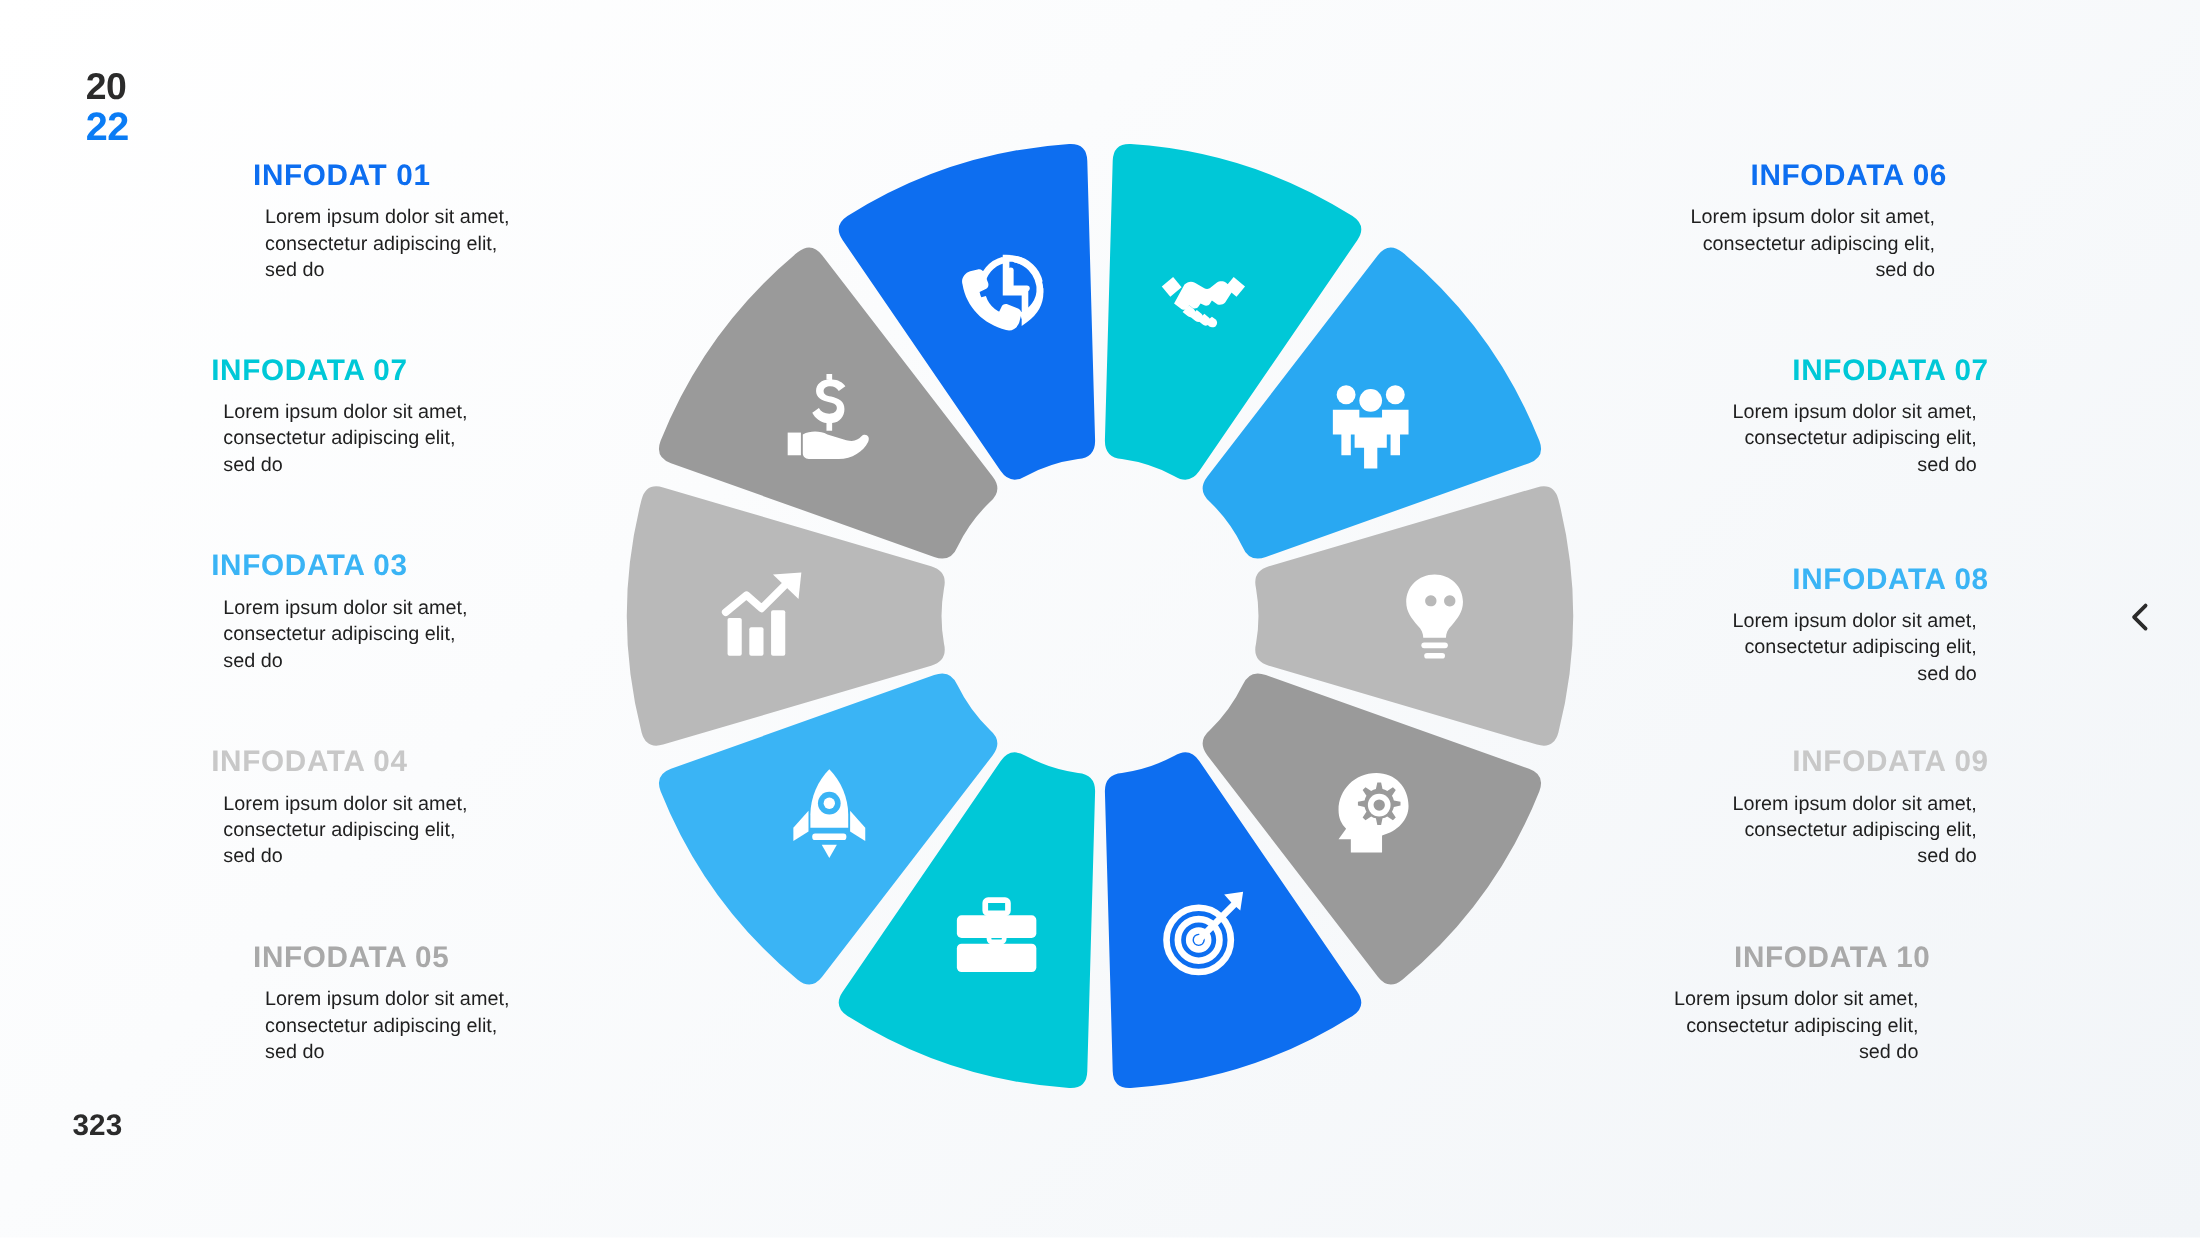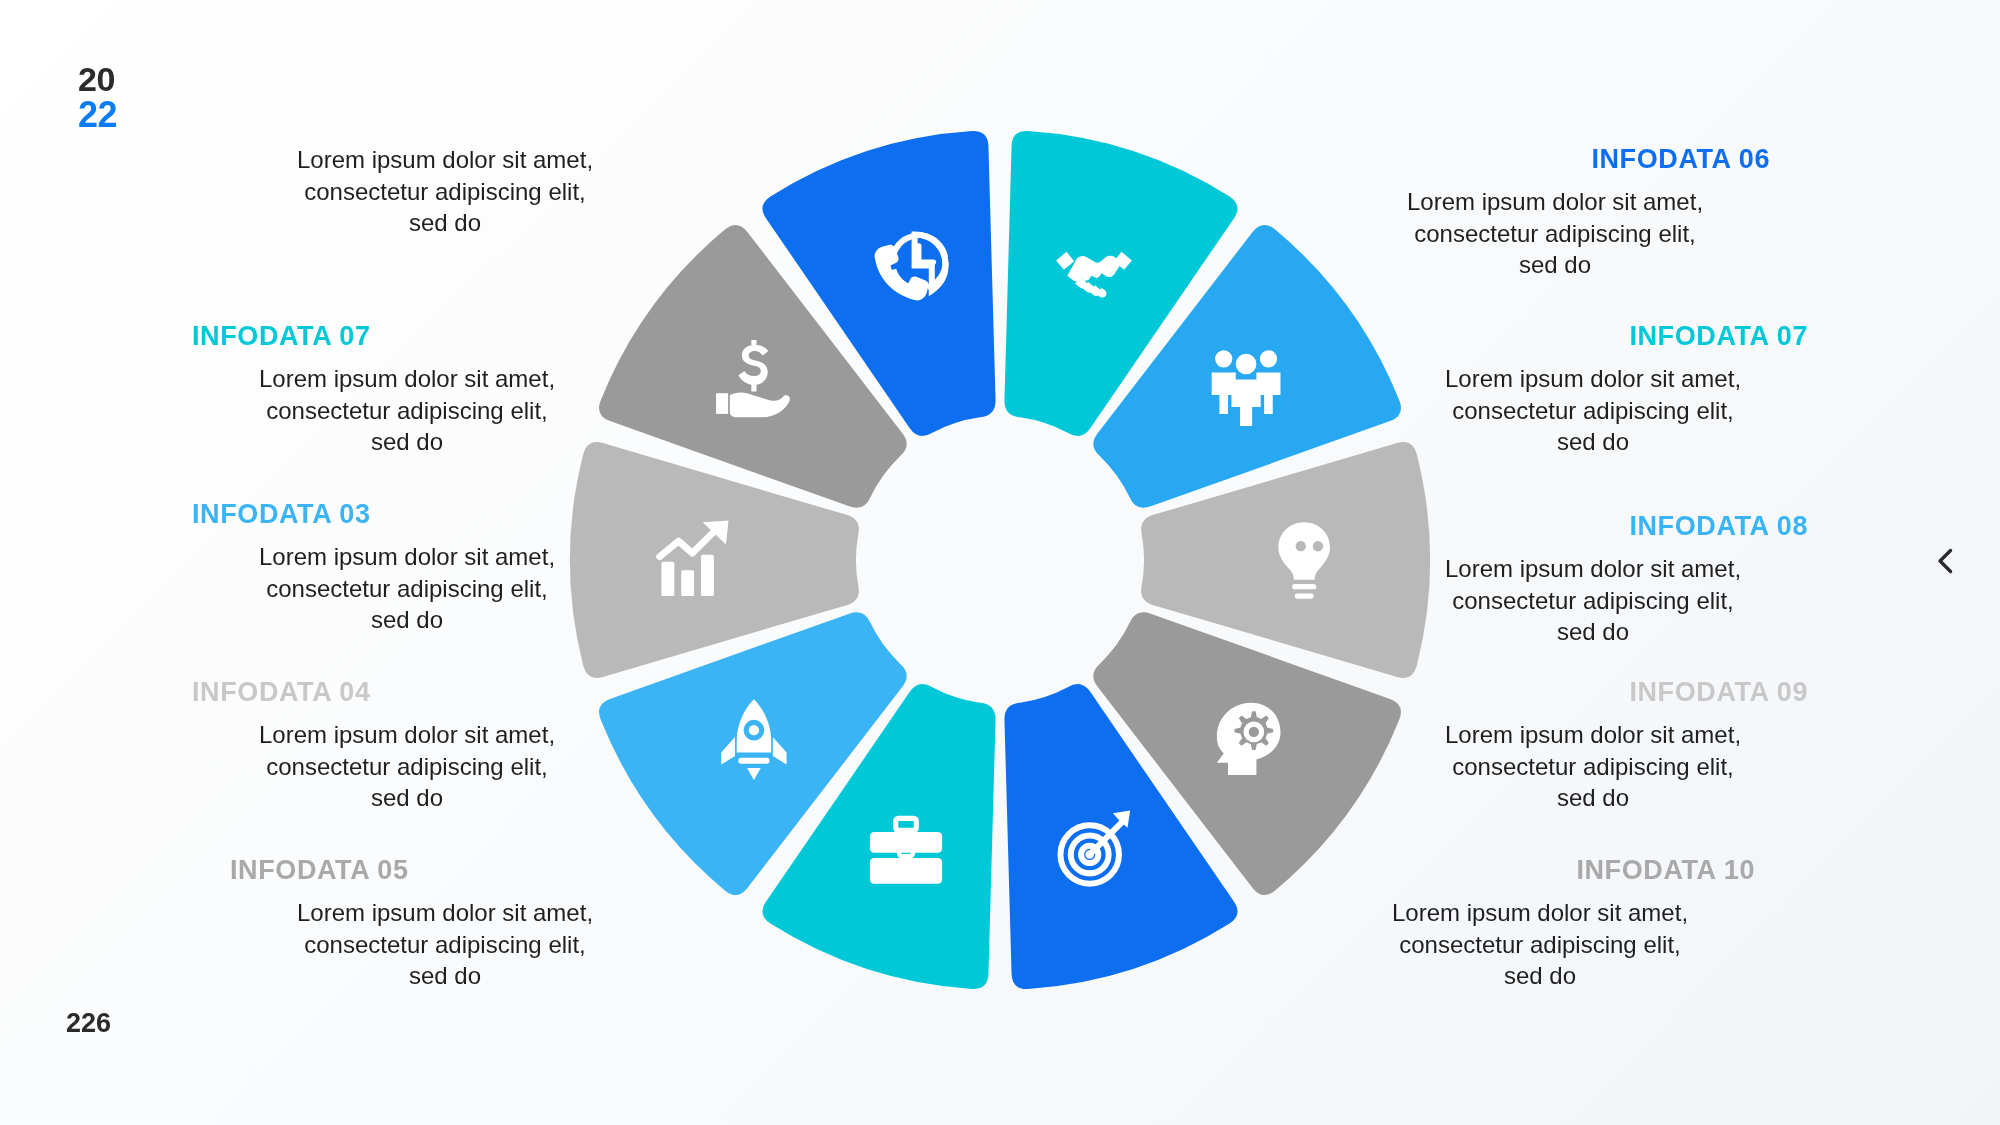--- a/index.html
+++ b/index.html
@@ -23,21 +23,21 @@
   #nav-prev{position:absolute;right:24px;top:531px;width:60px;height:60px;
             display:flex;align-items:center;justify-content:center;cursor:pointer;}
 
   
   .col{position:absolute;top:0;width:430px;}
   #col-left{left:170px;text-align:left;}
   #col-right{right:170px;text-align:right;}
 
   .entry{position:absolute;width:430px;}
   .entry .title{font-size:27px;font-weight:bold;letter-spacing:0.6px;margin:0 0 11px 0;white-space:nowrap;}
-  .entry .body{font-size:24px;line-height:1.32;color:#1f1f1f;margin:0;font-weight:400;text-align:center;}
+  .entry .body{font-size:18px;line-height:1.32;color:#1f1f1f;margin:11px;font-weight:400;}
 
   
   #e1{left:60px;top:144px;}
   #e2{left:22px;top:321px;}
   #e3{left:22px;top:499px;}
   #e4{left:22px;top:677px;}
   #e5{left:60px;top:855px;}
   
   #e6{right:60px;top:144px;}
   #e7{right:22px;top:321px;}
@@ -52,30 +52,31 @@
 </head>
 <body>
 
 <div class="slide">
 
   <div id="year-stamp">
     <span class="y1">20</span>
     <span class="y2">22</span>
   </div>
 
-  <div id="page-number">226</div>
+  <div id="page-number">323</div>
 
   <div id="nav-prev">
     <svg width="34" height="34" viewBox="0 0 24 24">
       <path d="M15.2 4.6 L7.8 12 L15.2 19.4" fill="none" stroke="#2b2b2b" stroke-width="2.4" stroke-linecap="round" stroke-linejoin="round"></path>
     </svg>
   </div>
 
   <div id="col-left" class="col">
     <div class="entry" id="e1">
+      <div class="title" style="color: rgb(13, 110, 240);">INFODAT 01</div>
       <div class="body">
         <div>Lorem ipsum dolor sit amet,</div>
         <div>consectetur adipiscing elit,</div>
         <div>sed do</div>
       </div>
     </div>
     <div class="entry" id="e2">
       <div class="title" style="color: rgb(0, 200, 215);">INFODATA 07</div>
       <div class="body">
         <div>Lorem ipsum dolor sit amet,</div>

